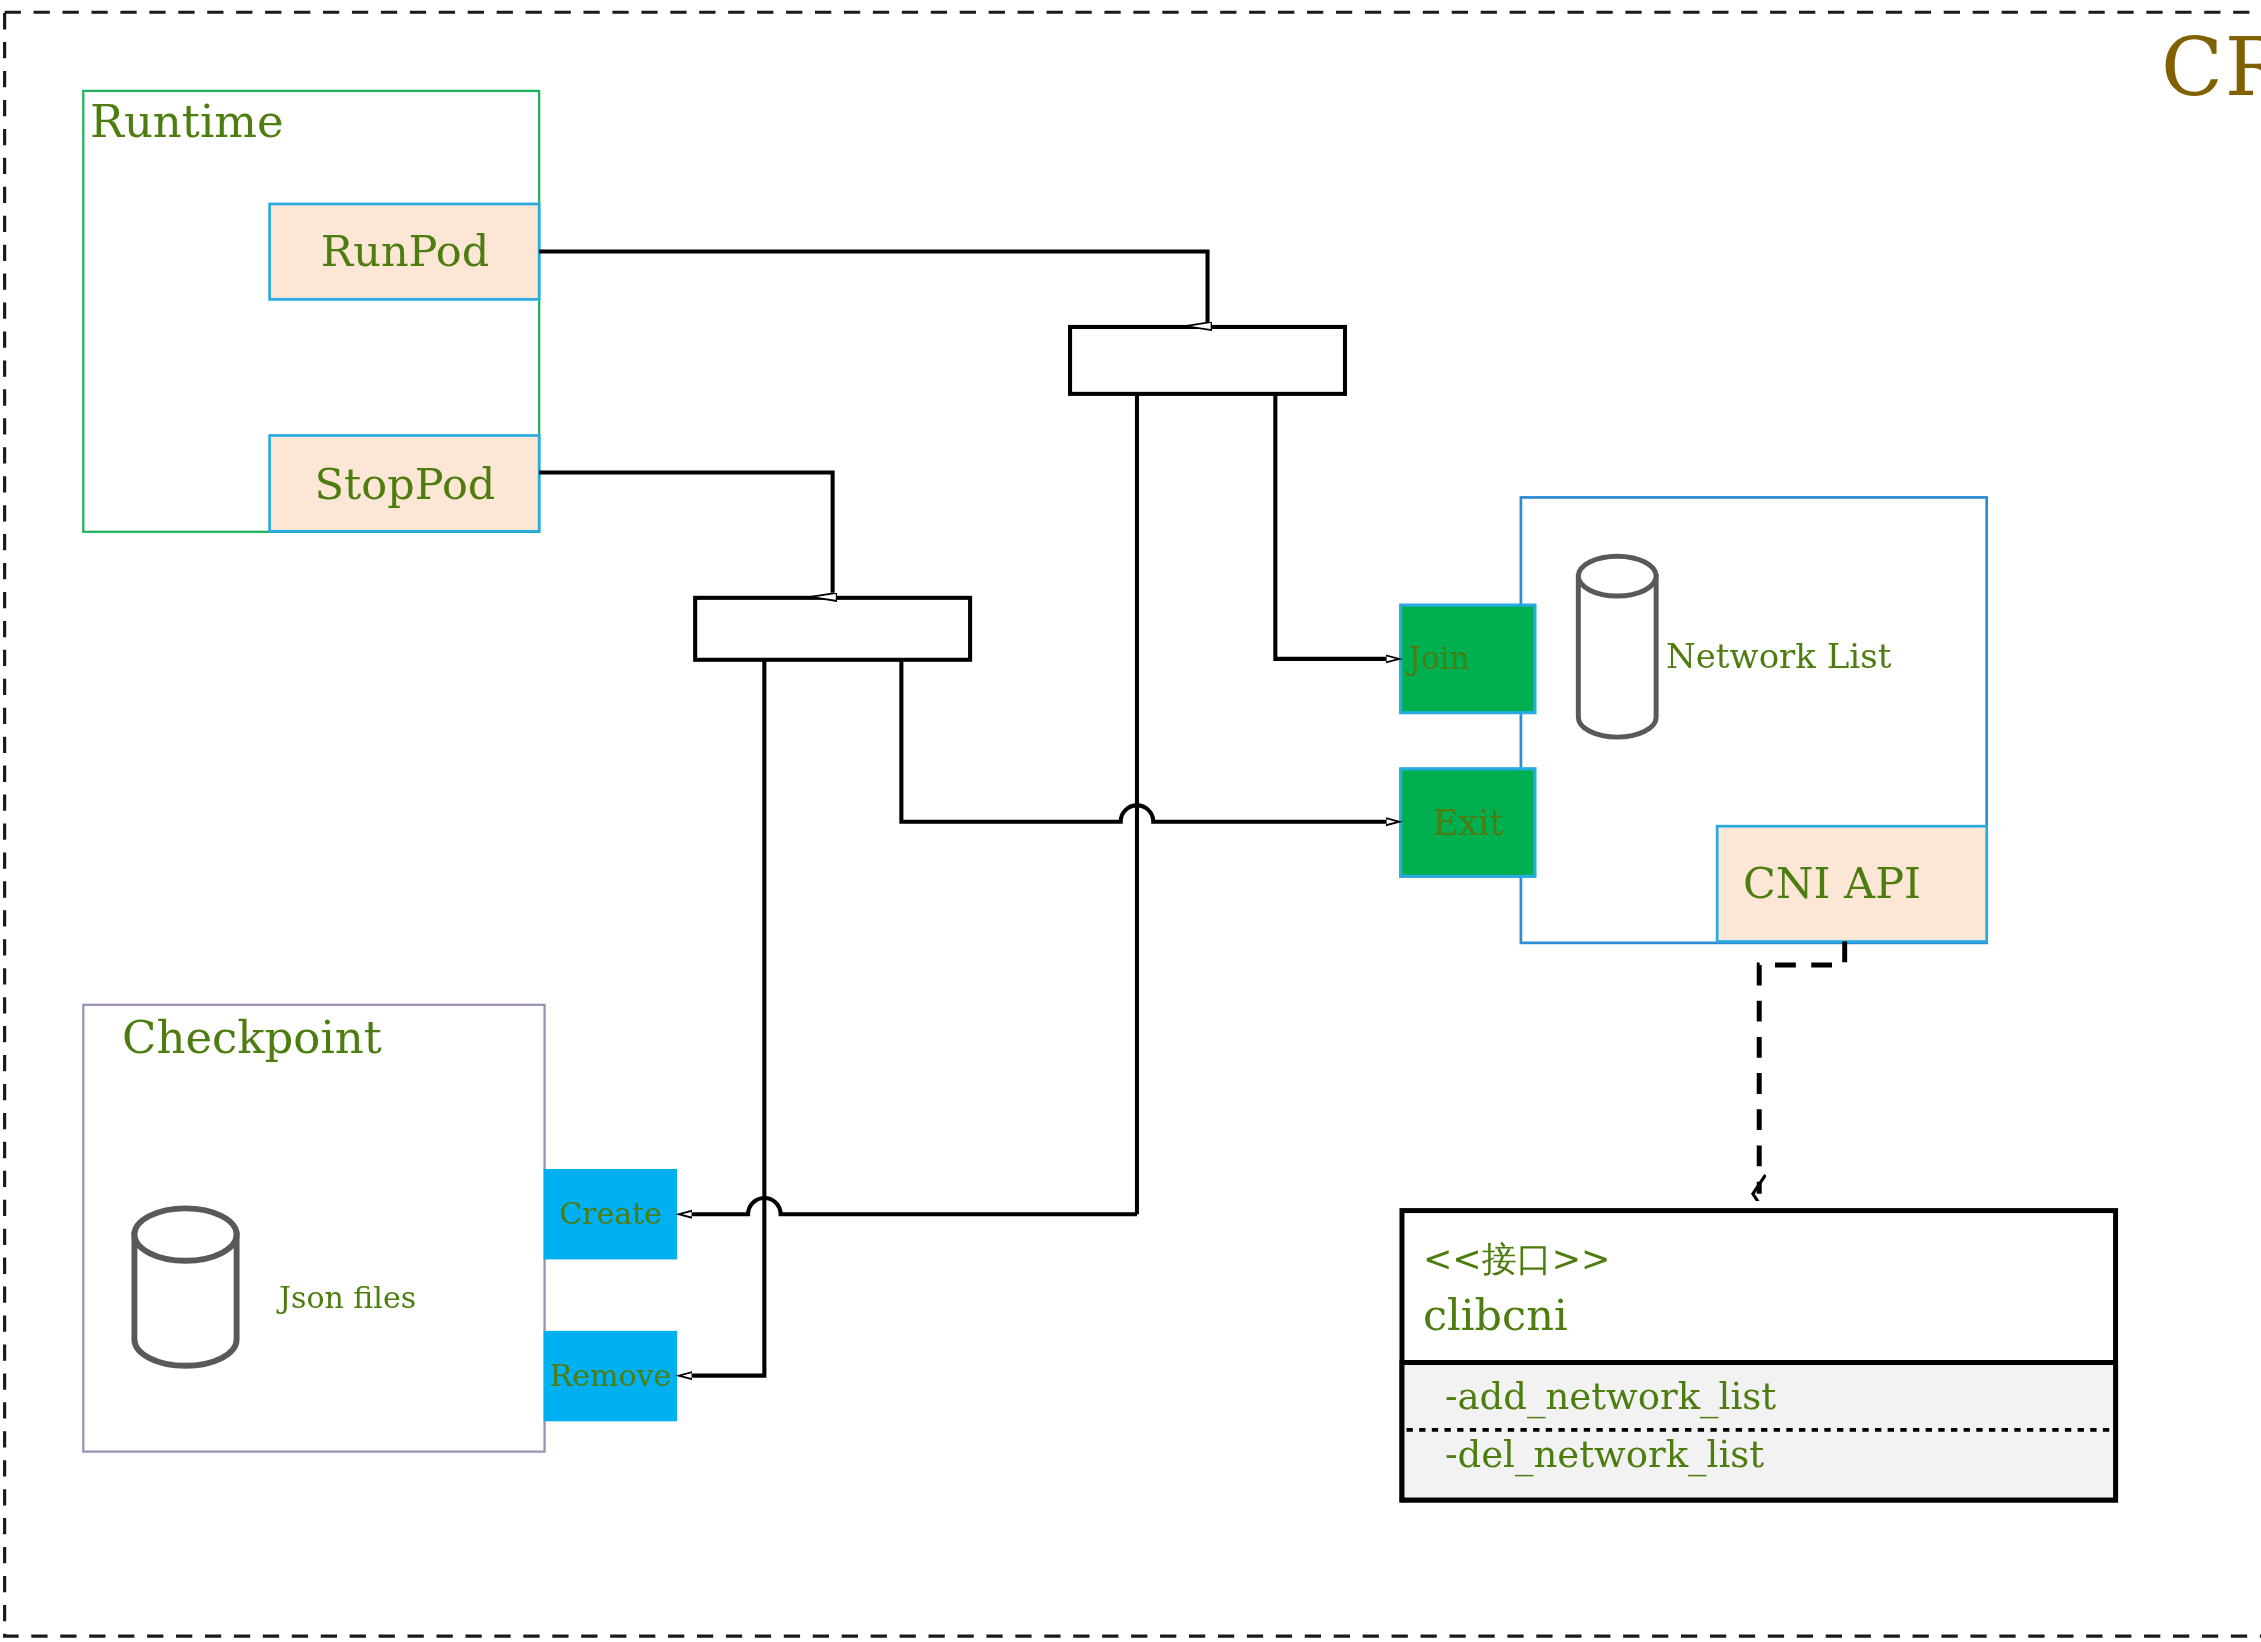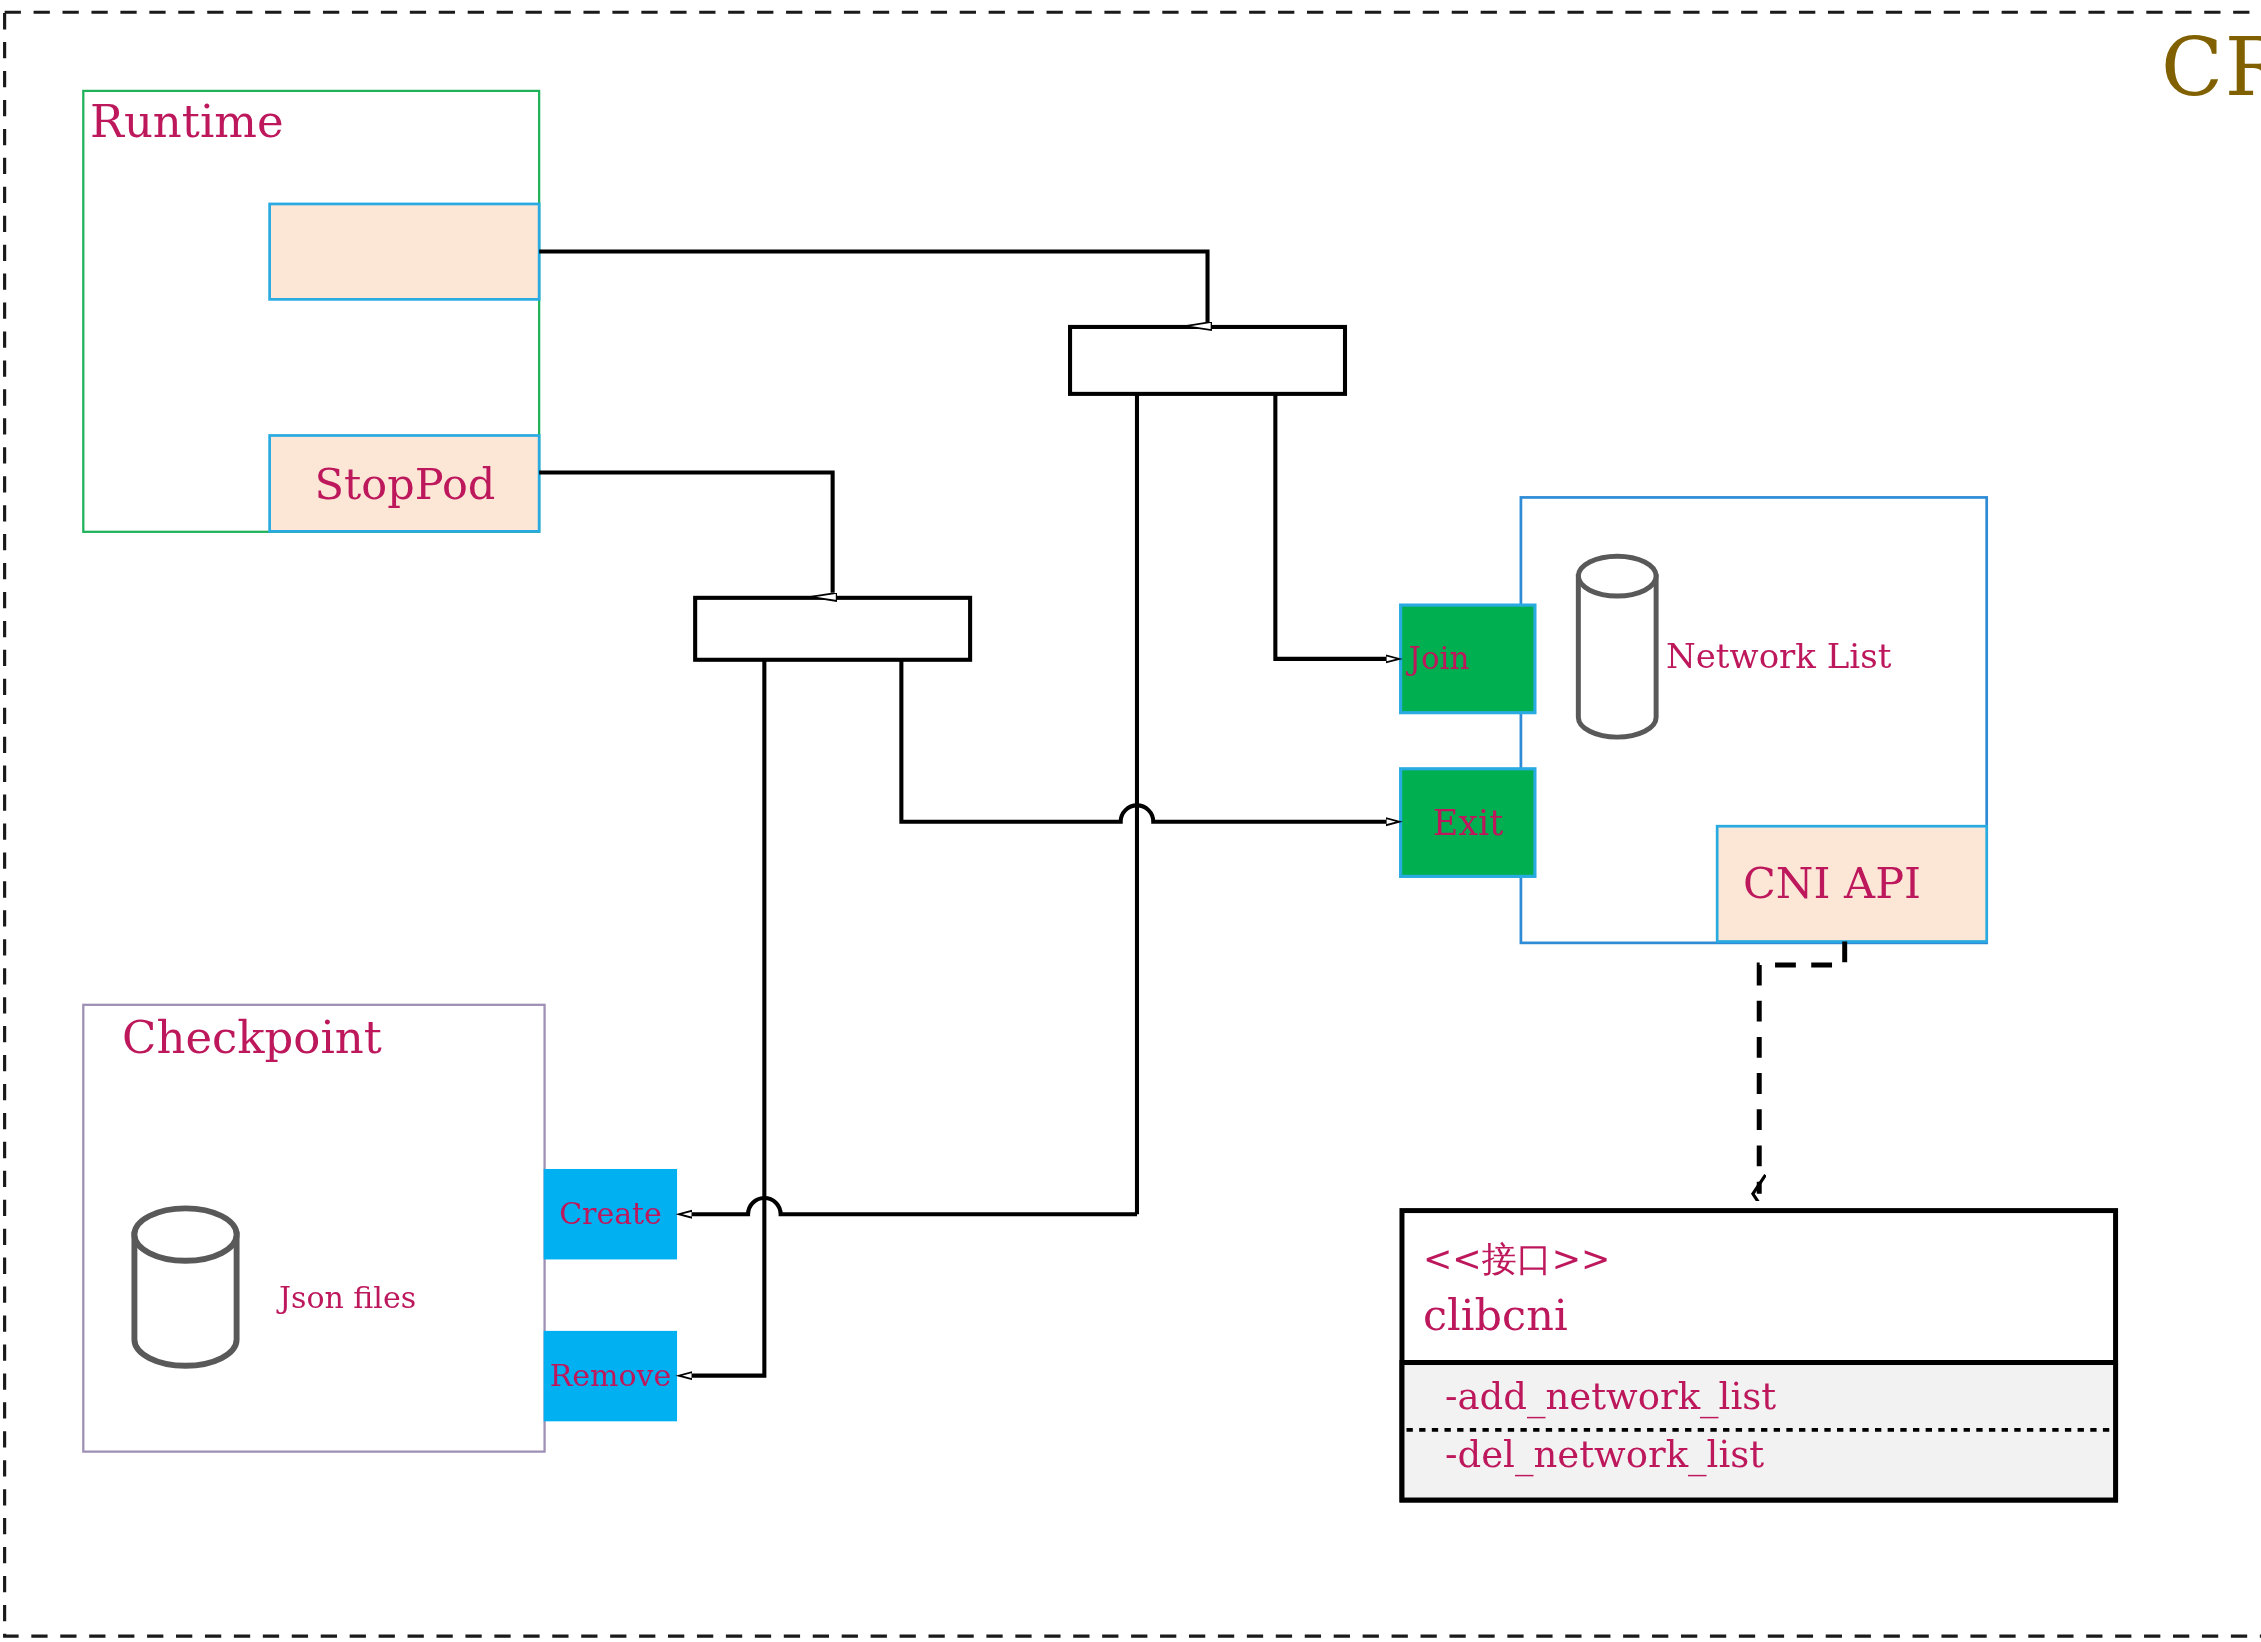--- a/index.html
+++ b/index.html
@@ -18,21 +18,21 @@
   svg.layer {
     position: absolute;
     top: 0;
     left: 0;
     width: 2335px;
     height: 1642px;
   }
   .boxlabel {
     position: absolute;
     font-family: "DejaVu Serif", serif;
-    color: #be185d;
+    color: #4d7c0f;
     white-space: pre;
     line-height: 1;
   }
   .cjk {
     font-family: "DejaVu Sans", sans-serif;
   }
 </style>
 </head>
 <body>
 
@@ -111,20 +111,22 @@
     <path d="M4079,2082 L4079,2134 L3890,2134 L3890,2640" fill="none" stroke="#000000" stroke-width="11" stroke-dasharray="46 34" marker-end="url(#openV)"></path>
   </svg>
 
   <div class="boxlabel" style="left:2161px; top:27px; font-size:81px; color:#806000; letter-spacing:1.8px;">CRI</div>
 
   <div class="boxlabel" style="left:90px; top:99px; font-size:45px;">Runtime</div>
 
   <div class="boxlabel" style="left:90px; top:1015px; font-size:45px;margin-left:32px;">Checkpoint</div>
 
 
+  <div class="boxlabel" style="left:270px; top:204px; width:270px; height:95px;
+              display:flex; align-items:center; justify-content:center; font-size:43px;">RunPod</div>
 
   <div class="boxlabel" style="left:270px; top:436px; width:270px; height:96px;
               display:flex; align-items:center; justify-content:center; font-size:43px;">StopPod</div>
 
   <div class="boxlabel" style="left:1372px; top:605px; width:134px; height:106px;
               display:flex; align-items:center; justify-content:center; font-size:31px;">Join</div>
 
   <div class="boxlabel" style="left:1401px; top:769px; width:134px; height:108px;
               display:flex; align-items:center; justify-content:center; font-size:35px;">Exit</div>
 

